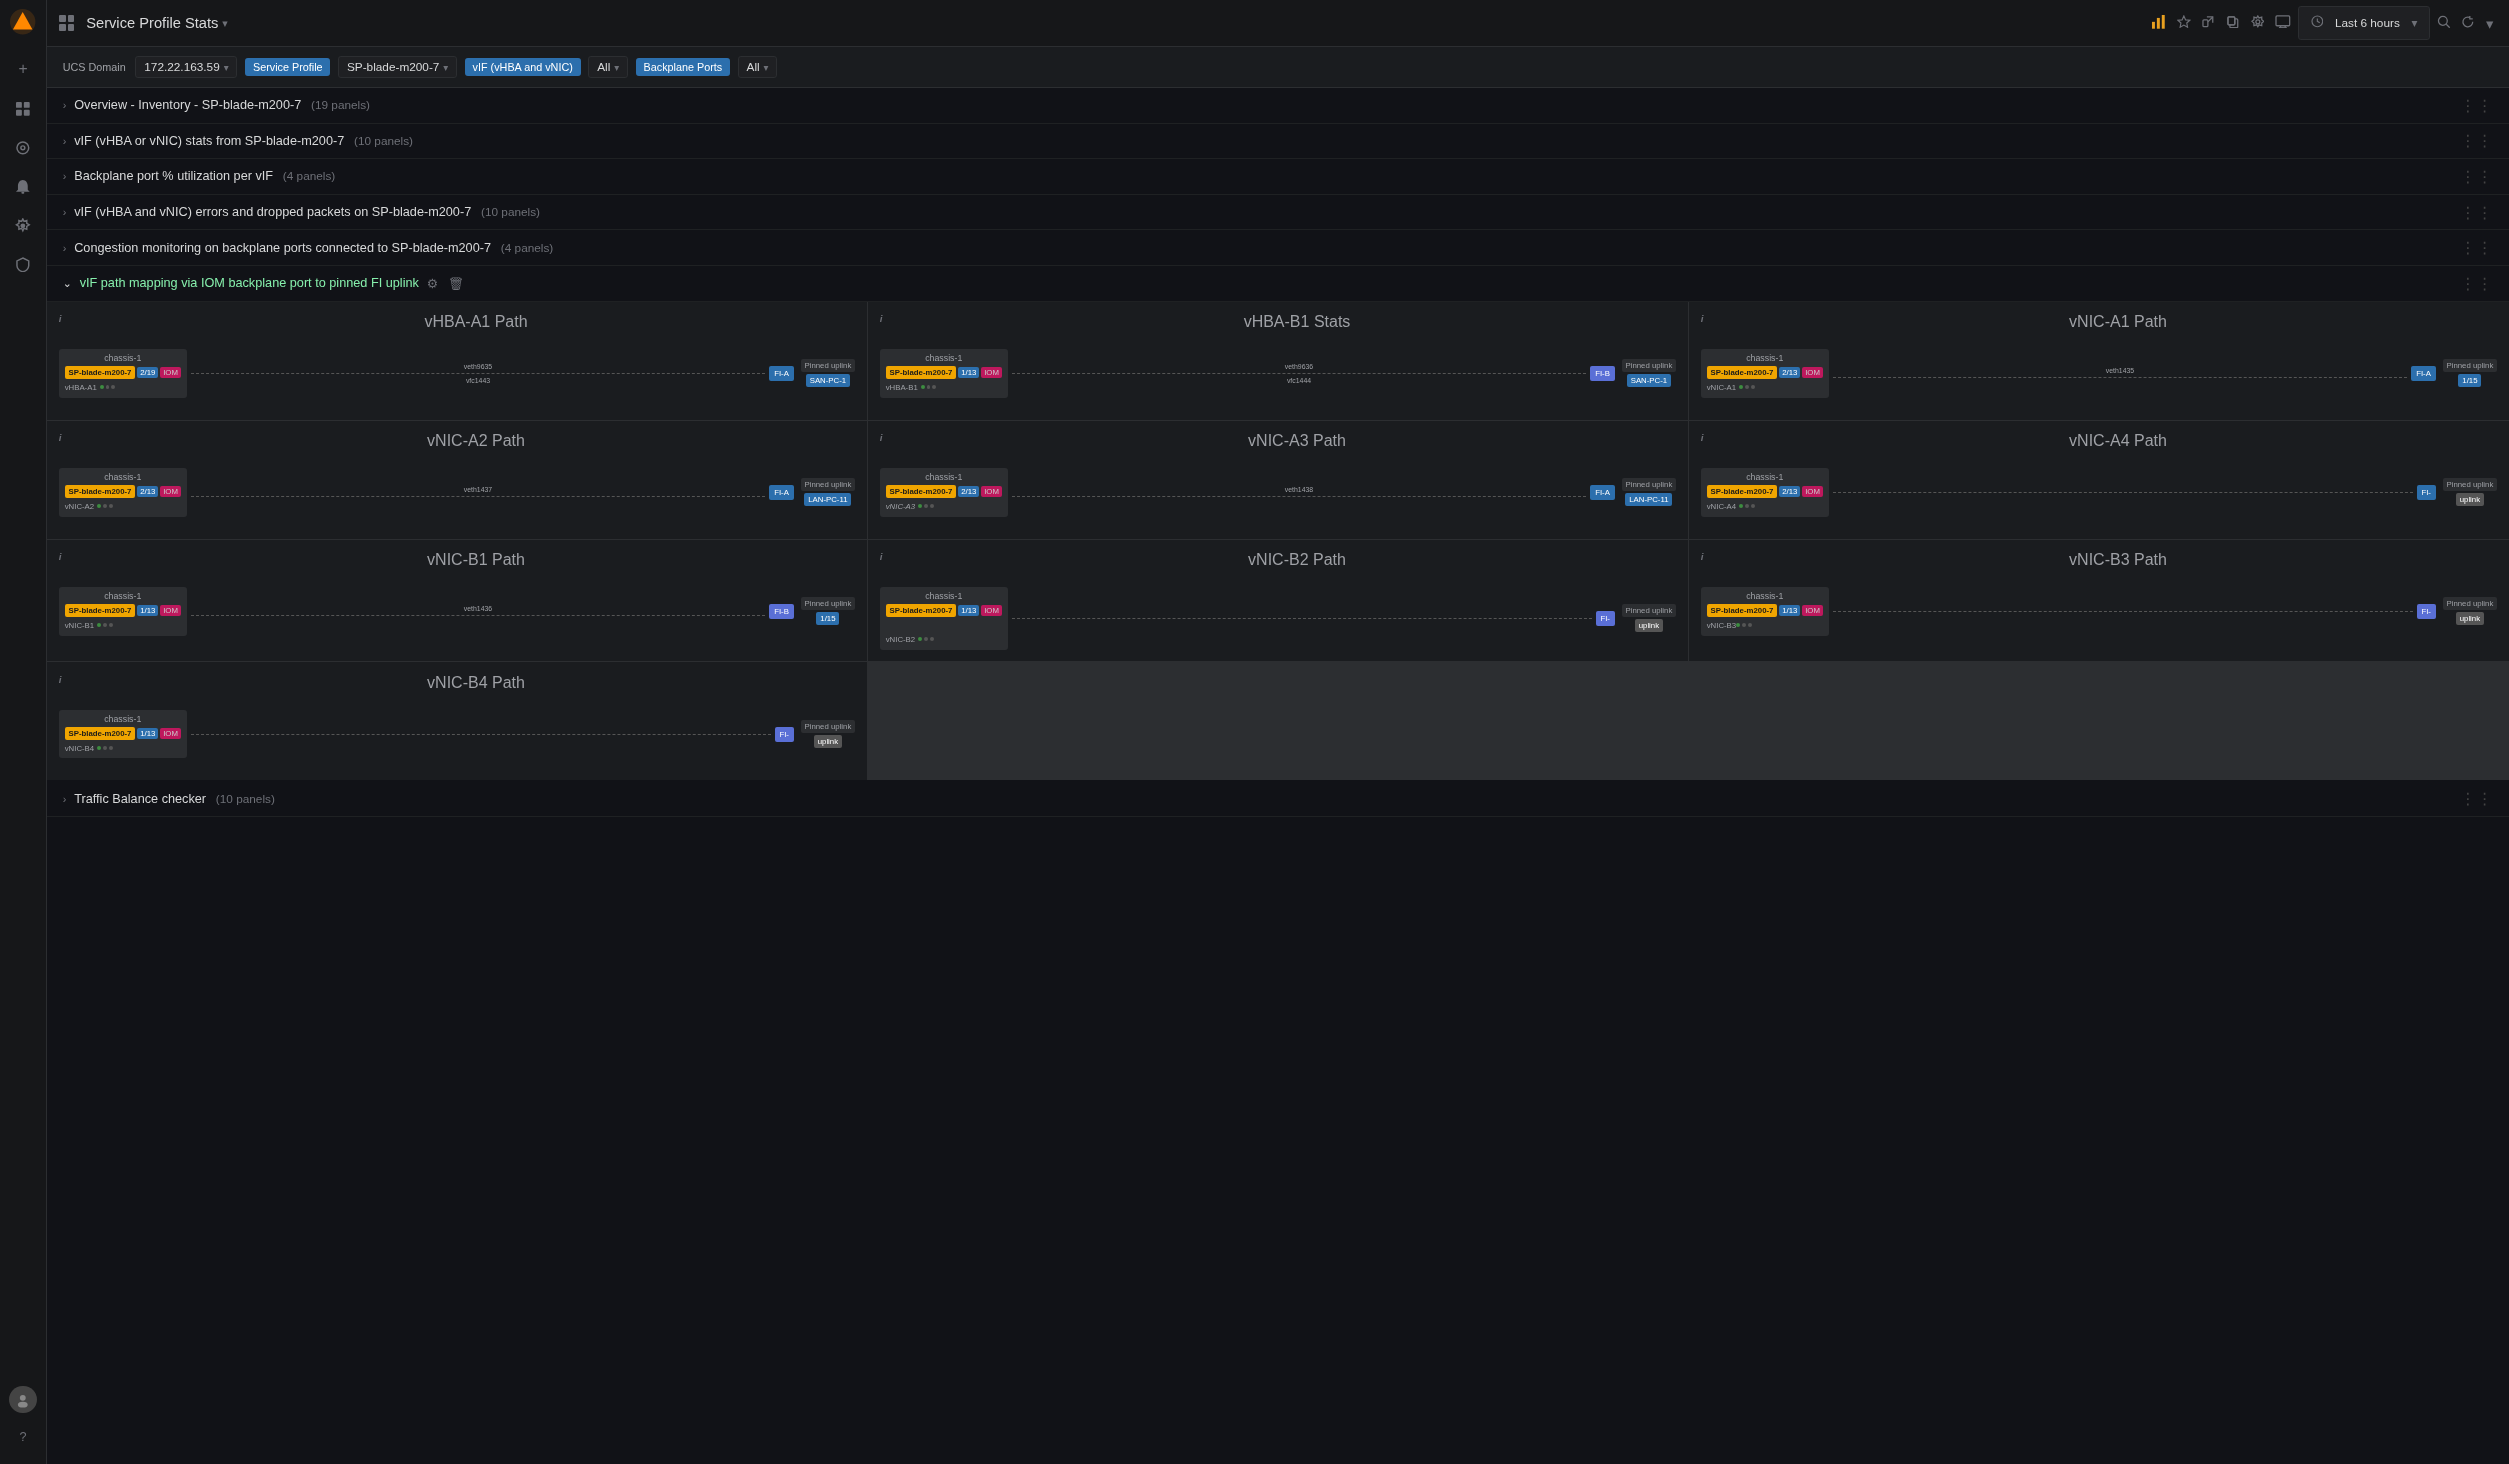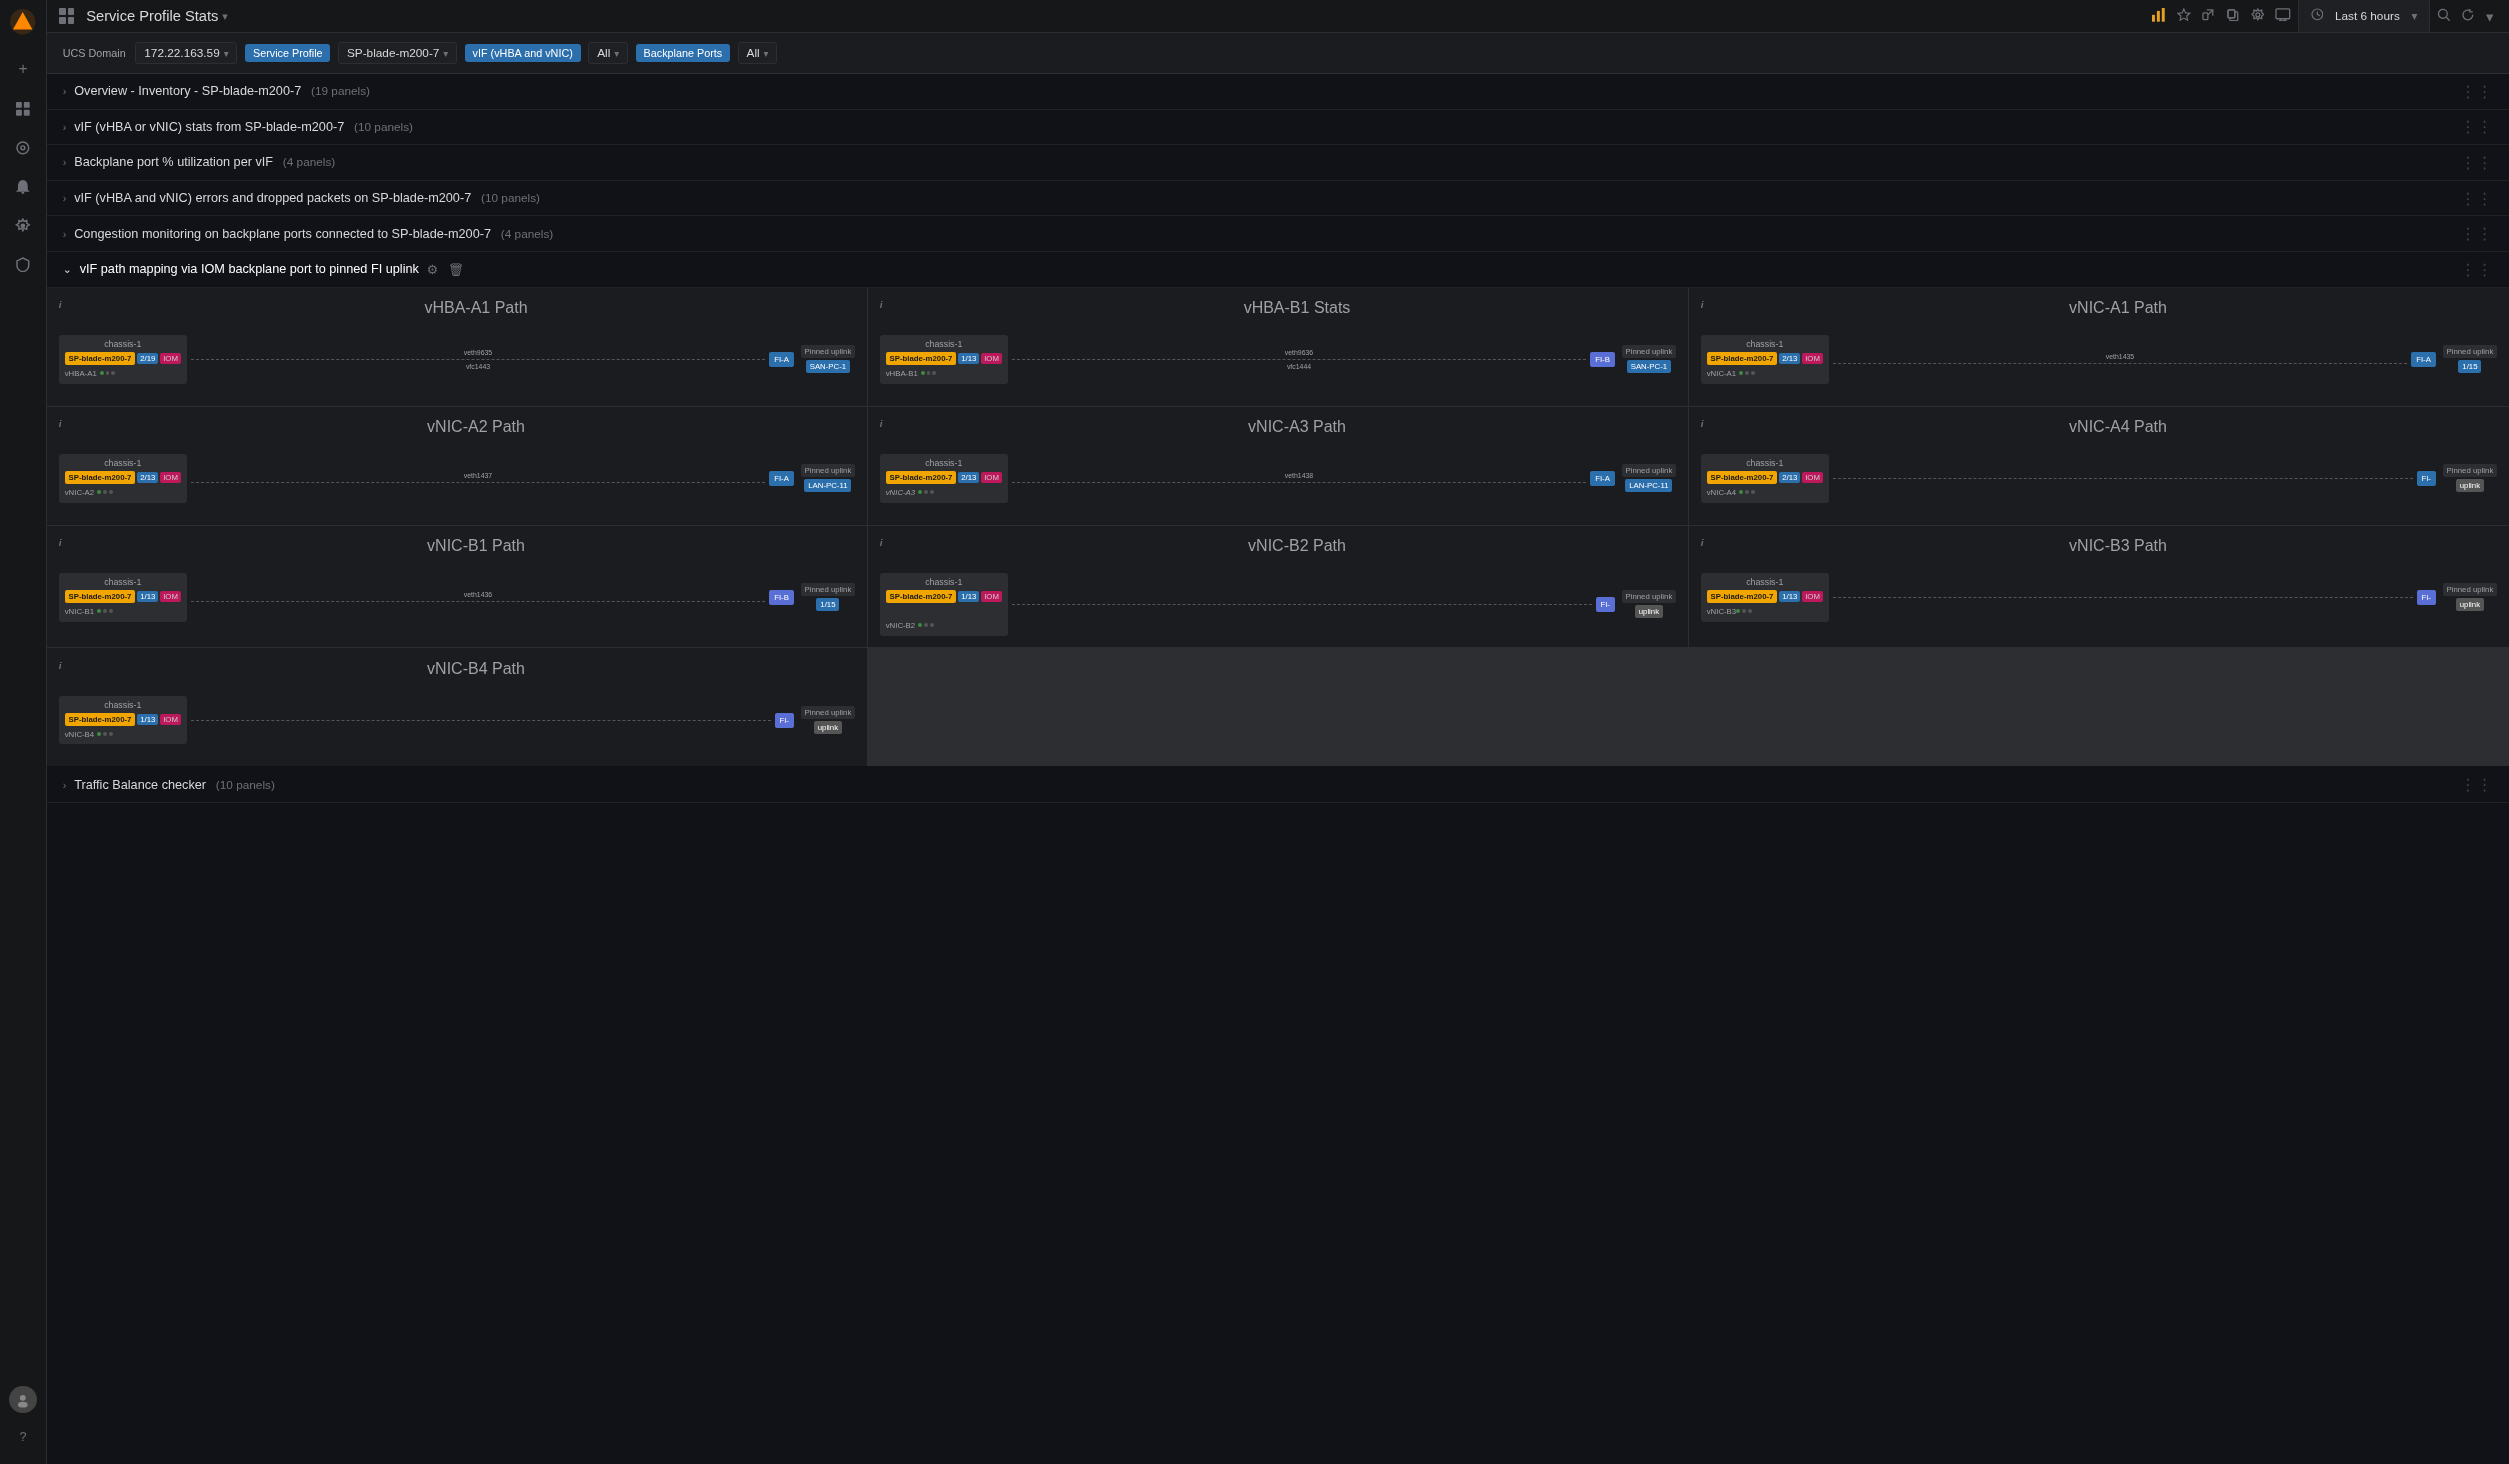--- a/index.html
+++ b/index.html
@@ -59,21 +59,21 @@
     
     .main {
       flex: 1;
       display: flex;
       flex-direction: column;
       overflow: hidden;
     }
 
     
     .topbar {
-      height: 33px;
+      height: 47px;
       background: #161719;
       border-bottom: 1px solid #2c2e31;
       display: flex;
       align-items: center;
       padding: 0 11.8px;
       flex-shrink: 0;
       gap: 7.8px;
     }
     .topbar-grid-icon {
       display: grid;
@@ -190,21 +190,21 @@
     
     .section-expanded-header {
       display: flex;
       align-items: center;
       padding: 7.8px 15.7px;
       border-bottom: 1px solid #1f2123;
       gap: 5.9px;
       background: #111217;
     }
     .section-expanded-header .section-chevron { color: #d8d9da; }
-    .section-expanded-header .section-title { color: #ffffff; }
+    .section-expanded-header .section-title { color: #86efac; }
     .gear-icon, .trash-icon {
       color: #6e7077;
       cursor: pointer;
       font-size: 12.7px;
       padding: 2px;
     }
 
     
     .path-grid {
       display: grid;

